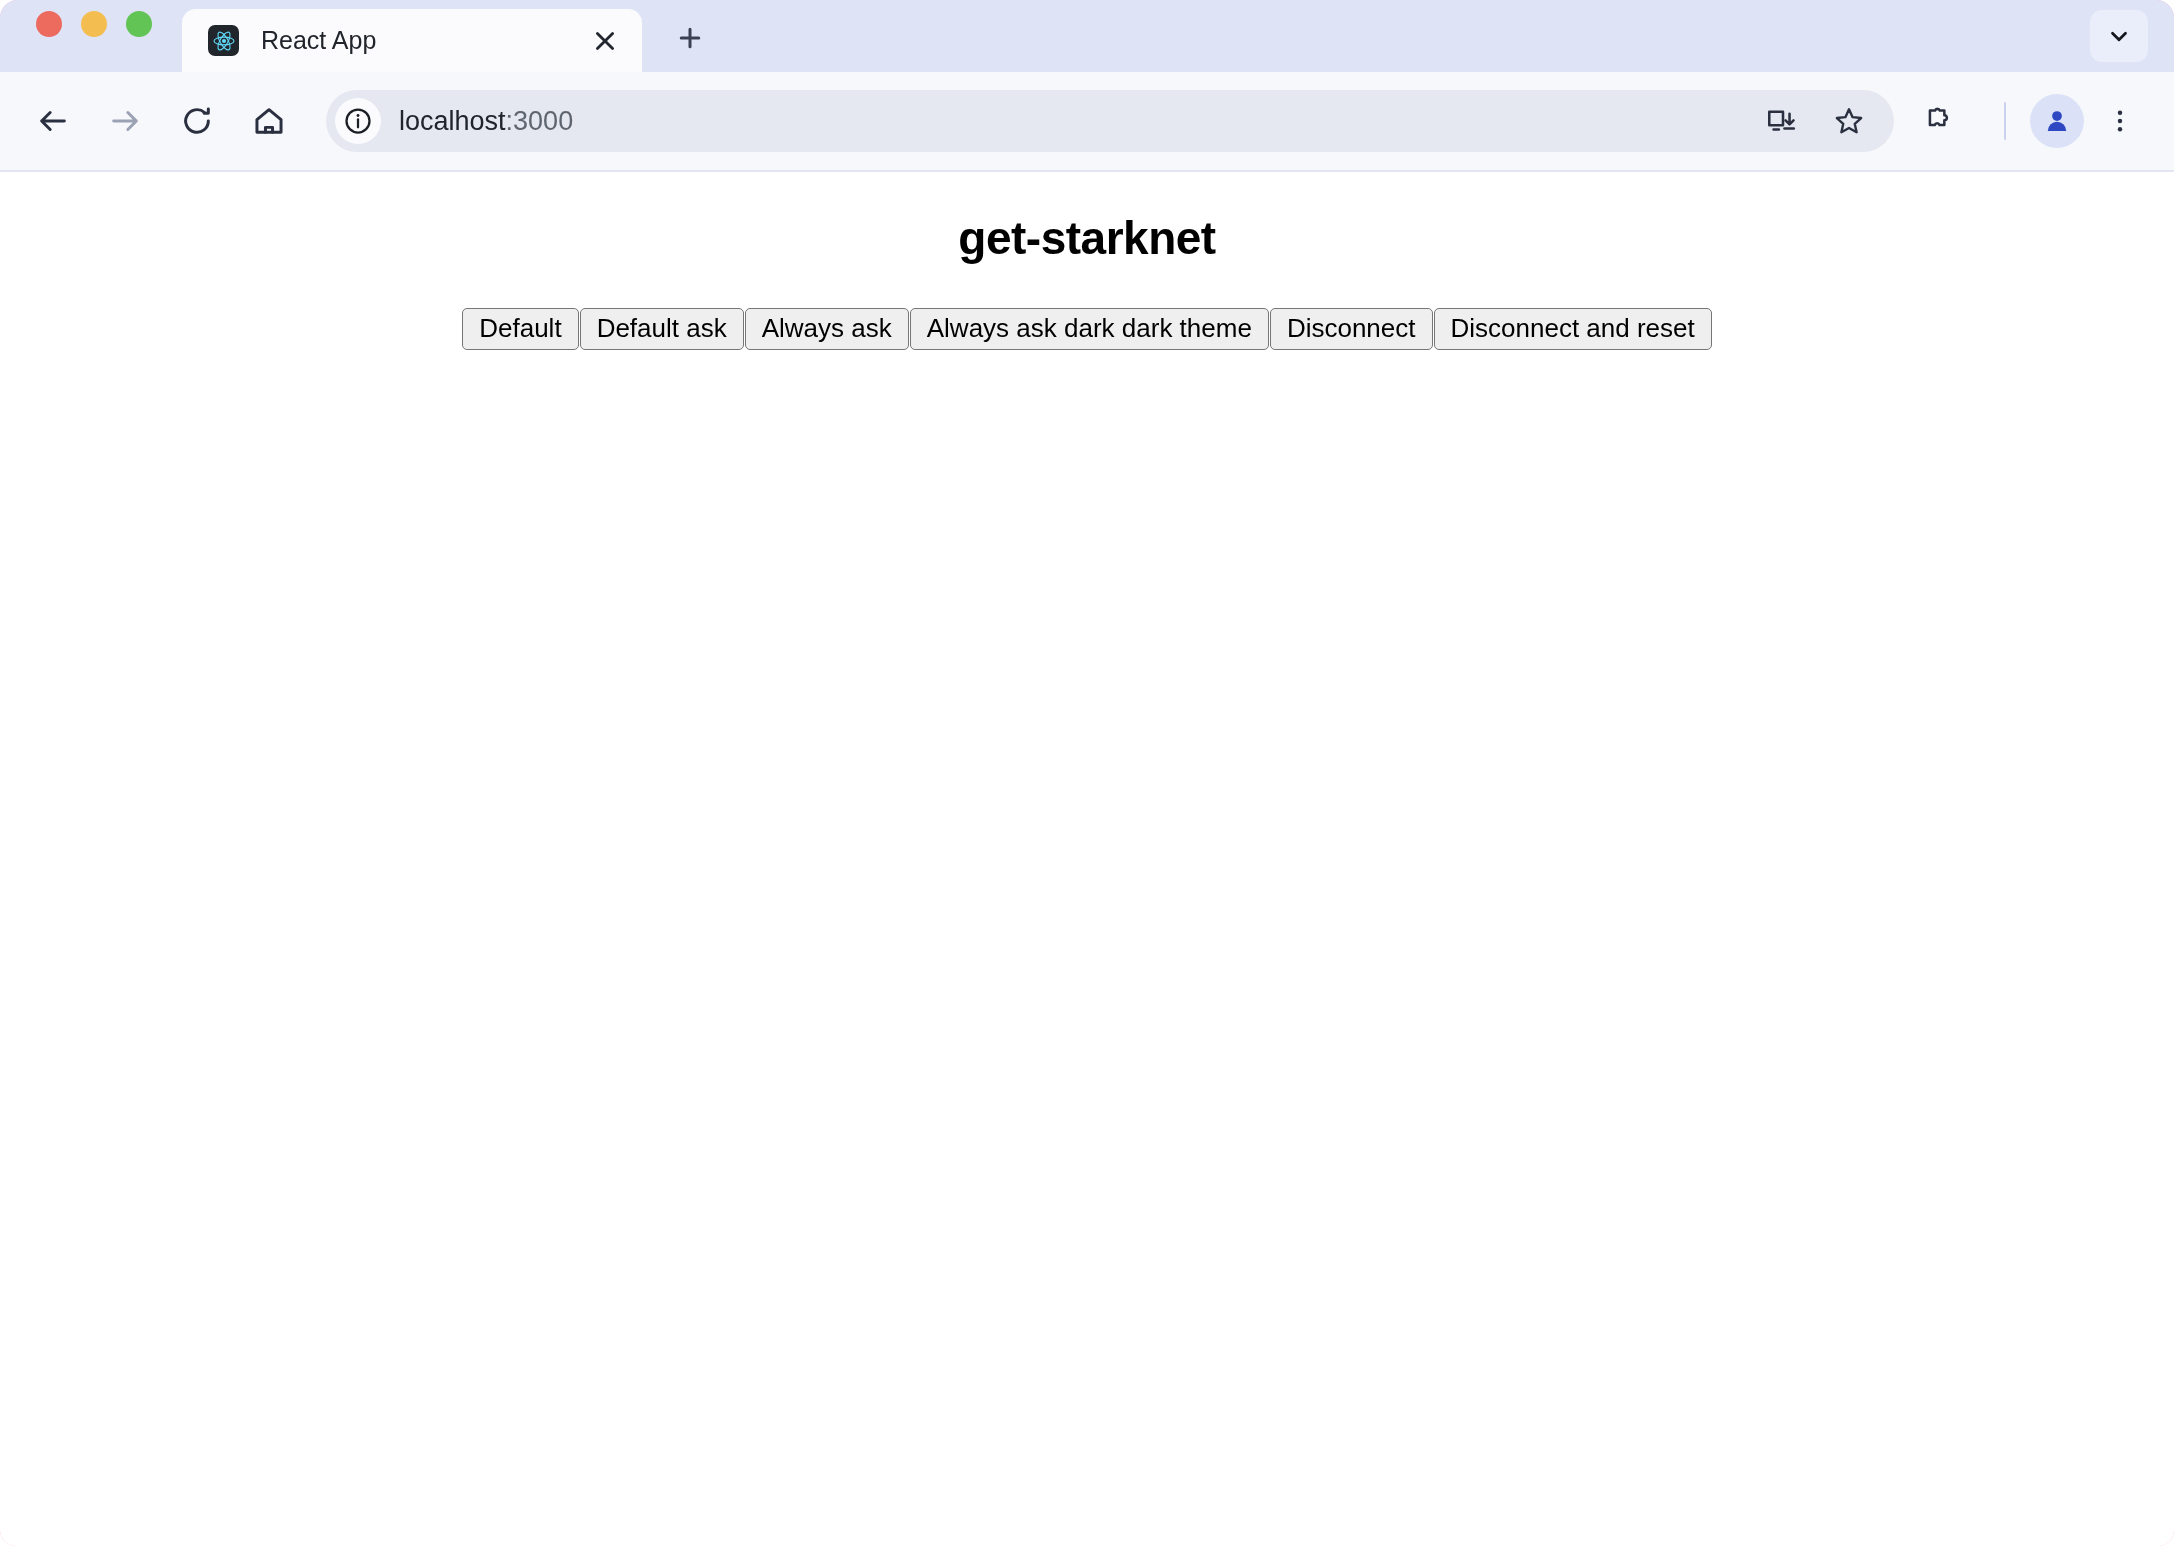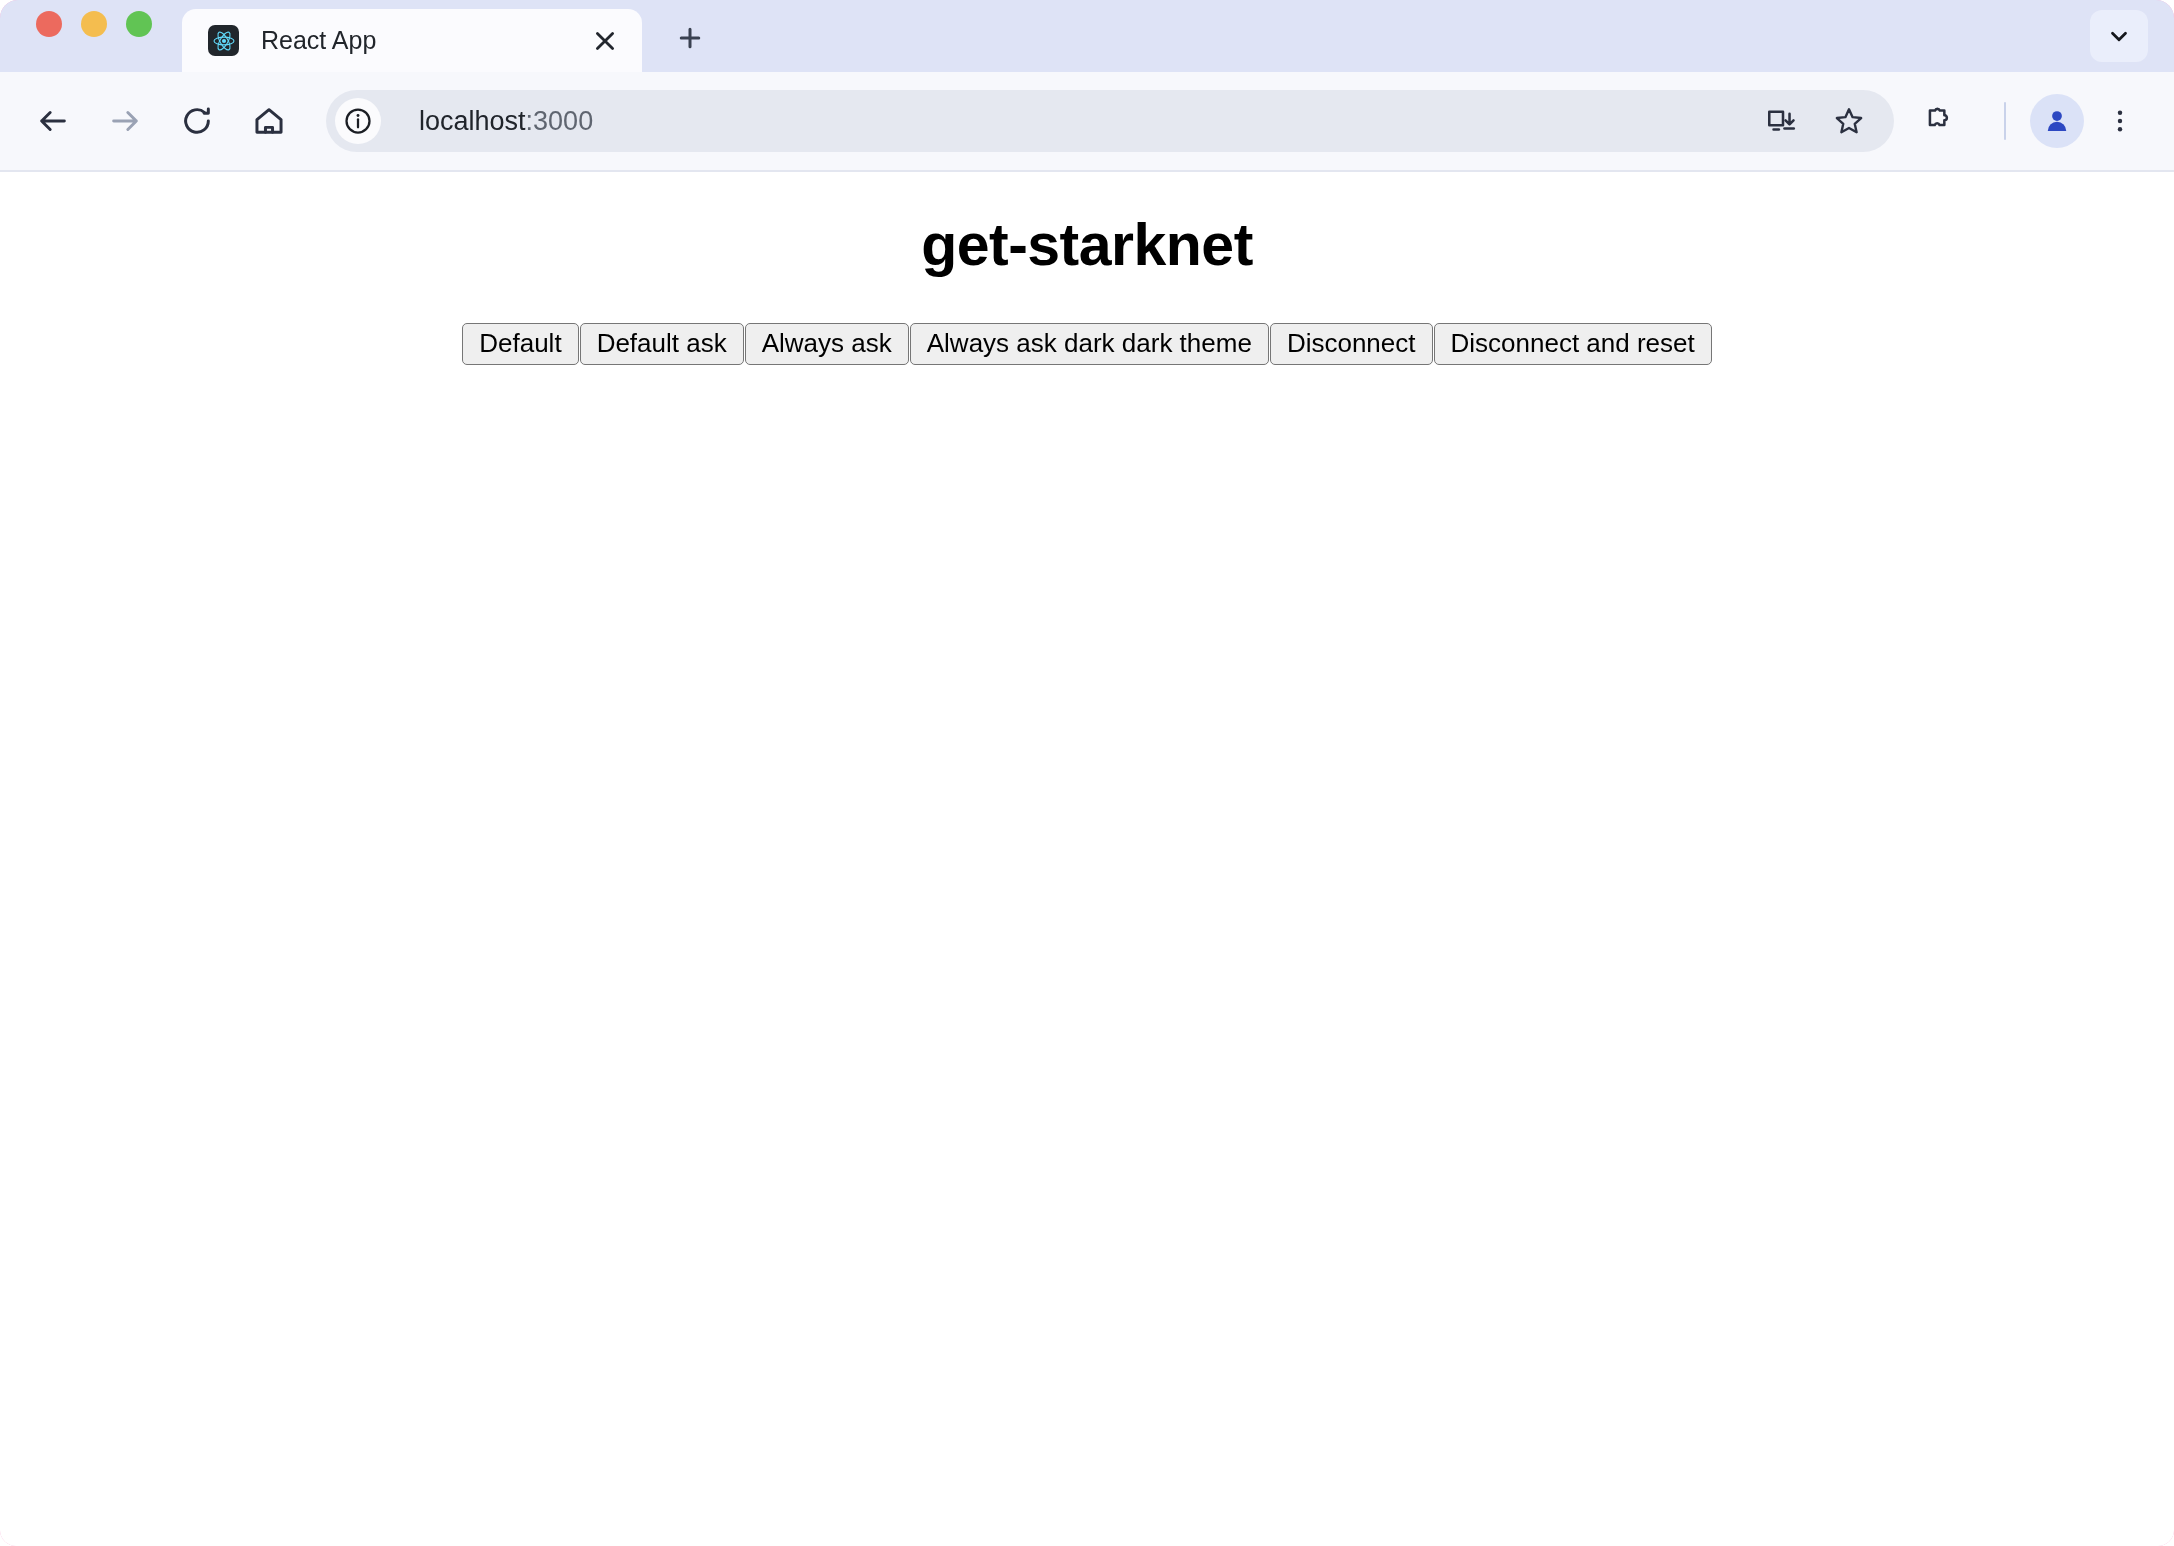--- a/index.html
+++ b/index.html
@@ -145,21 +145,21 @@
     width: 46px; height: 46px;
     border-radius: 50%;
     background: #fbfbfd;
     display: flex;
     align-items: center;
     justify-content: center;
     flex: 0 0 auto;
   }
 
   .omnibox-url {
-    margin-left: 38px;
+    margin-left: 18px;
     font-size: 27px;
     color: #20242b;
     white-space: nowrap;
     overflow: hidden;
     text-align: center;
   }
   .omnibox-url .port { color: #5f6570; }
 
   .omnibox-actions {
     margin-left: auto;
@@ -210,21 +210,21 @@
   
   .page {
     position: relative;
     height: calc(1546px - 72px - 100px);
     background: #ffffff;
     overflow: hidden;
   }
 
   .page-title {
     text-align: center;
-    font-size: 59px;
+    font-size: 46px;
     font-weight: bold;
     color: #000000;
     letter-spacing: -0.5px;
     margin-top: 40px;
     line-height: 1.15;
   }
 
   .button-row {
     display: flex;
     justify-content: center;

